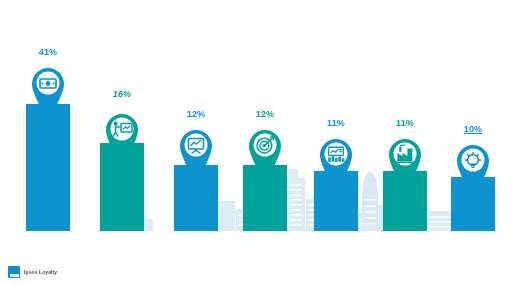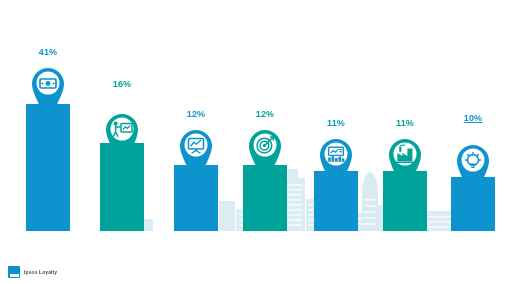--- a/index.html
+++ b/index.html
@@ -118,21 +118,21 @@
           <circle cx="22" cy="21.5" r="2.4" fill="#0d93cd"></circle>
           <circle cx="16.4" cy="21.5" r="1" fill="#0d93cd"></circle>
           <circle cx="27.6" cy="21.5" r="1" fill="#0d93cd"></circle>
         </svg>
       </div>
       <div class="bar" style="height:127px;background:#0d93cd;"></div>
 
     </div>
 
     <div class="col" style="left:85px;">
-      <div class="pct" style="bottom:142px;color:#00a39a;">16%</div>
+      <div class="pct" style="bottom:132px;color:#00a39a;font-style:italic;">16%</div>
       <div class="pin" style="bottom:65px;">
         <svg viewBox="0 0 44 58" xmlns="http://www.w3.org/2000/svg">
           <path d="M22 58 C22 58 6 33 6 22 A16 16 0 1 1 38 22 C38 33 22 58 22 58 Z" fill="#00a39a"></path>
           <circle cx="22" cy="21" r="11.5" fill="#ffffff"></circle>
           <rect x="21" y="15.5" width="11" height="8.5" rx="0.8" fill="none" stroke="#00a39a" stroke-width="1.5"></rect>
           <path d="M23 21.5 L25.5 18.8 L27.5 20.4 L30 17.5" fill="none" stroke="#00a39a" stroke-width="1.2"></path>
           <circle cx="15.6" cy="15.4" r="2" fill="#00a39a"></circle>
           <path d="M15.6 17.6 L15.6 24 M15.6 19 L19.8 19 M15.6 24 L13.4 28 M15.6 24 L17.8 28" stroke="#00a39a" stroke-width="1.5" fill="none" stroke-linecap="round"></path>
         </svg>
       </div>
@@ -203,21 +203,21 @@
           <rect x="16.2" y="13.6" width="2.2" height="5.2" fill="#00a39a"></rect>
           <path d="M17.3 13 C18.6 11.6 20.4 13.2 21.6 11.8" fill="none" stroke="#00a39a" stroke-width="1.1" stroke-linecap="round"></path>
           <rect x="13.4" y="28.4" width="17" height="1.6" fill="#00a39a"></rect>
         </svg>
       </div>
       <div class="bar" style="height:60px;background:#00a39a;"></div>
 
     </div>
 
     <div class="col" style="left:436px;">
-      <div class="pct" style="bottom:108px;color:#0d93cd;text-decoration:underline;">10%</div>
+      <div class="pct" style="bottom:97px;color:#0d93cd;text-decoration:underline;">10%</div>
       <div class="pin" style="bottom:34px;">
         <svg viewBox="0 0 44 58" xmlns="http://www.w3.org/2000/svg">
           <path d="M22 58 C22 58 6 33 6 22 A16 16 0 1 1 38 22 C38 33 22 58 22 58 Z" fill="#0d93cd"></path>
           <circle cx="22" cy="21" r="11.5" fill="#ffffff"></circle>
           <g fill="none" stroke="#0d93cd" stroke-width="1.4" stroke-linecap="round">
             <path d="M22 13.4 L22 15.2"></path>
               <path d="M16.6 15.6 L17.9 16.9"></path>
             <path d="M27.4 15.6 L26.1 16.9"></path>
               <path d="M14.4 21 L16.2 21"></path>
             <path d="M29.6 21 L27.8 21"></path>

